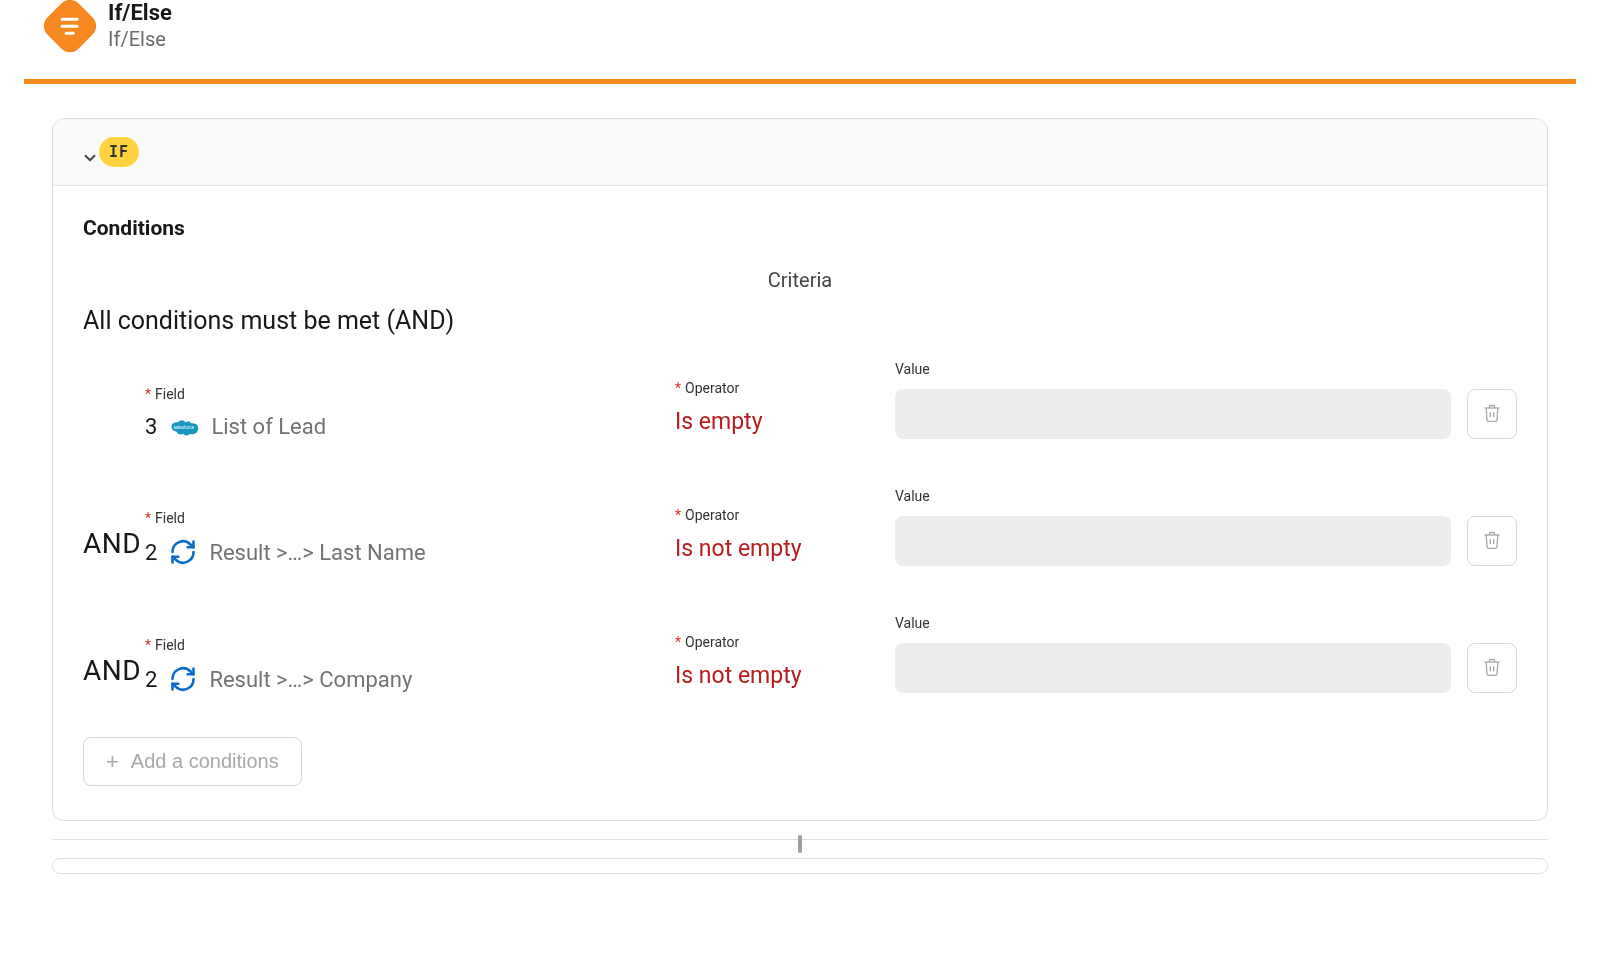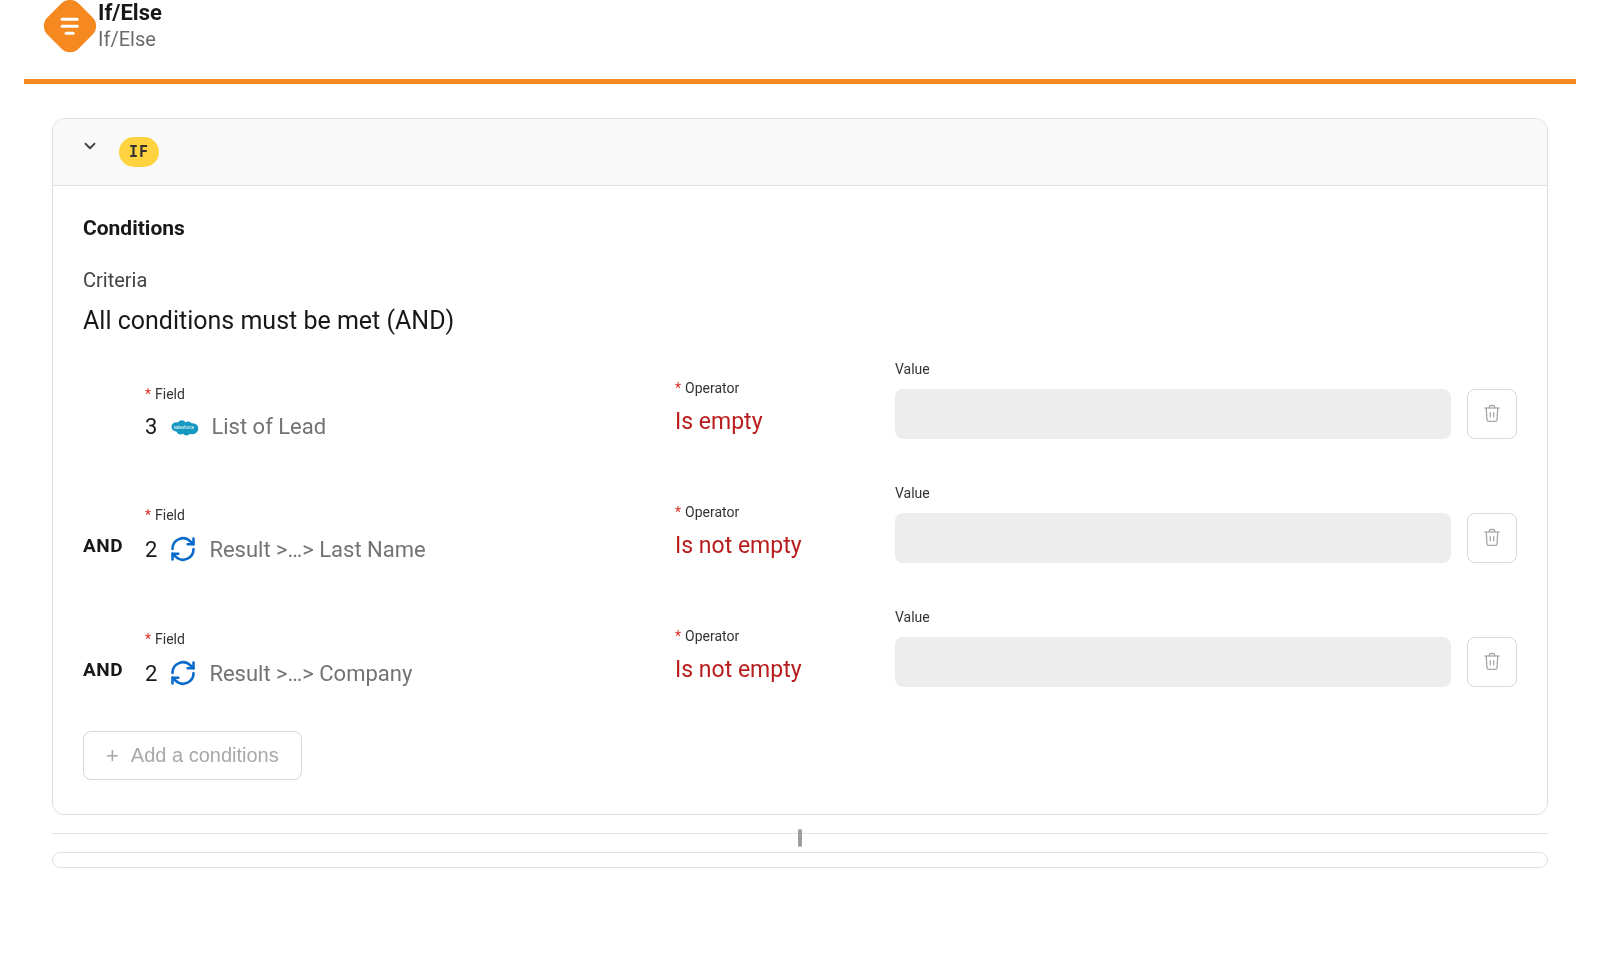--- a/index.html
+++ b/index.html
@@ -8,21 +8,21 @@
     background: #fff;
     color: #181818;
     width: 1600px;
   }
   .page {
     padding: 0 24px;
   }
   .step-header {
     display: flex;
     align-items: center;
-    gap: 6px;
+    gap: 16px;
     padding: 0 0 28px 24px;
   }
   .step-icon {
     width: 44px;
     height: 44px;
     background: #f5891f;
     border-radius: 12px;
     transform: rotate(45deg);
     display: flex;
     align-items: center;
@@ -48,22 +48,21 @@
   .orange-rule { height: 5px; background: #f5891f; margin: 0 0 34px 0; }
 
   .panel {
     border: 1px solid #dedede;
     border-radius: 12px;
     margin: 0 28px;
     overflow: hidden;
   }
   .branch-header {
     display: flex;
-    align-items: flex-start;
-    gap: 20px;
+    align-items: flex-end;
     padding: 18px 28px;
     background: #f9f9f9;
     border-bottom: 1px solid #e3e3e3;
   }
   .chevron {
     width: 18px;
     height: 18px;
     display: inline-block;
   }
   .if-badge {
@@ -85,36 +84,37 @@
   }
   .conditions-heading {
     font-size: 21px;
     font-weight: 700;
     margin-bottom: 28px;
   }
   .criteria-label {
     font-size: 20px;
     color: #444;
     margin-bottom: 14px;
+    text-align: center;
   }
   .criteria-value {
     font-size: 25px;
     color: #181818;
     margin-bottom: 24px;
   }
   .cond-row {
     display: grid;
     grid-template-columns: 62px 530px 220px 1fr auto;
     align-items: end;
     column-gap: 0;
     margin-bottom: 44px;
   }
   .cond-logic {
-    font-size: 19px;
-    font-weight: 700;
+    font-size: 28px;
+    font-weight: 400;
     padding-bottom: 6px;
     letter-spacing: 0.5px;
     margin-top: 44px;
   }
   .col-label {
     font-size: 14px;
     color: #333;
     margin-bottom: 12px;
   }
   .req-star { color: #d93025; margin-right: 4px; }

